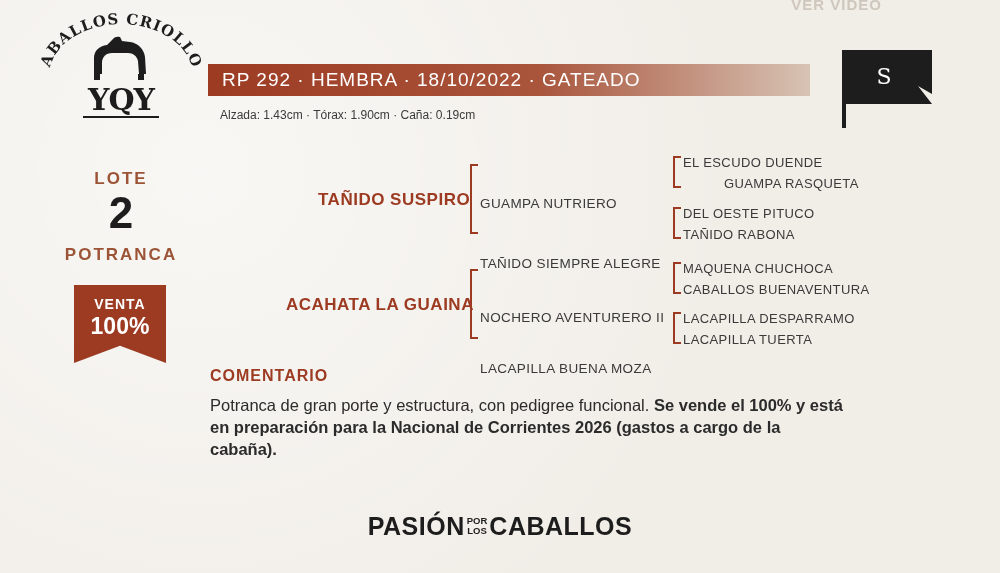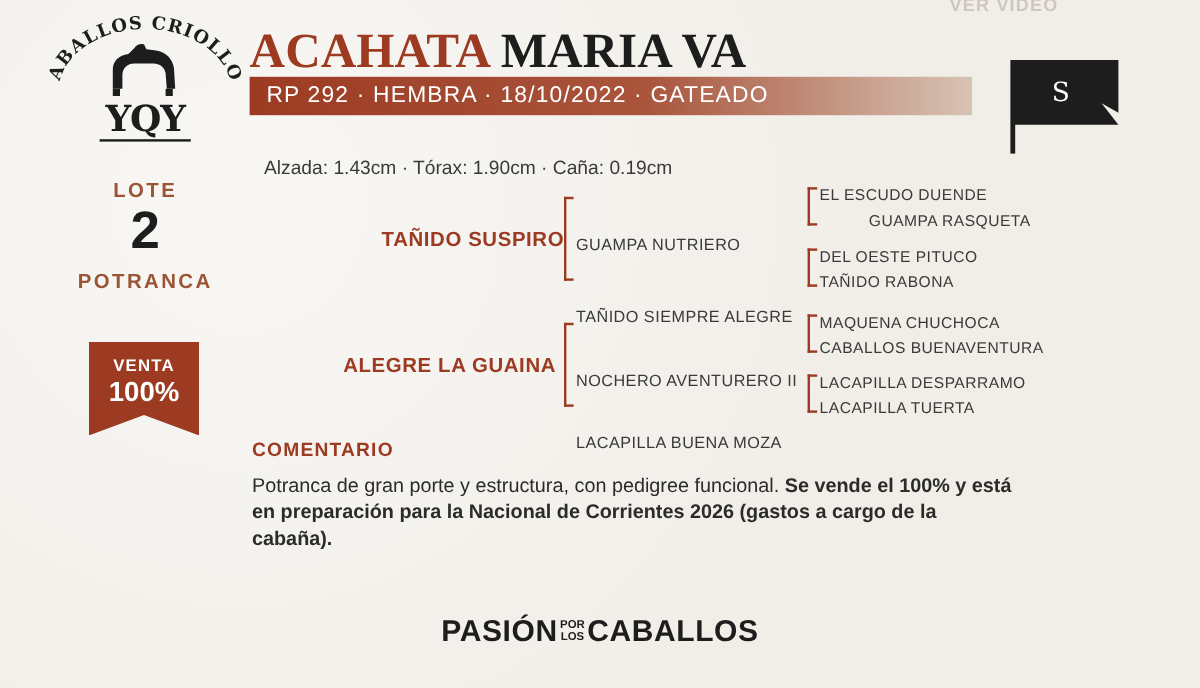--- a/index.html
+++ b/index.html
@@ -77,21 +77,21 @@
   .logo-underline {
     position: absolute;
     left: 42px;
     top: 108px;
     width: 76px;
     height: 2px;
     background: #1d1d1d;
   }
 
   .lote-label {
-    margin-top: 26px;
+    margin-top: 46px;
     font-size: 17px;
     letter-spacing: 2px;
     color: #9c5437;
     font-weight: bold;
   }
   .lote-number {
     font-size: 44px;
     font-weight: bold;
     color: #1d1d1d;
     line-height: 48px;
@@ -164,23 +164,22 @@
     font-size: 19px;
     letter-spacing: 1px;
     padding-left: 14px;
     font-weight: normal;
   }
 
   .measures {
     position: absolute;
     left: 220px;
     top: 108px;
-    font-size: 16px;
+    font-size: 12px;
     color: #3a3a3a;
-    margin-top: 24px;
   }
 
   
   .flag {
     position: absolute;
     left: 840px;
     top: 48px;
   }
 
   
@@ -298,40 +297,36 @@
     <div class="lote-label">LOTE</div>
     <div class="lote-number">2</div>
     <div class="lote-sex">POTRANCA</div>
   </div>
 
   <div class="venta-ribbon">
     <div class="v1">VENTA</div>
     <div class="v2">100%</div>
   </div>
 
-  <div class="title">
-    <span class="t-first">ACAHATA</span>
-    <span class="t-rest">MARIA VA</span>
-  </div>
 
   <div class="info-bar">
     <span>RP 292 · HEMBRA · 18/10/2022 · GATEADO</span>
   </div>
 
   <div class="measures">Alzada: 1.43cm · Tórax: 1.90cm · Caña: 0.19cm</div>
 
   <svg class="flag" width="100" height="82" viewBox="0 0 100 82">
     <path fill="#1d1d1d" d="M4,2 L92,2 L92,46 L78,38 L92,56 L4,56 Z"></path>
     <rect x="2" y="2" width="4" height="78" fill="#1d1d1d"></rect>
     <text x="44" y="36" font-family="DejaVu Serif, serif" font-size="22" fill="#ffffff" text-anchor="middle">S</text>
   </svg>
 
   <div class="pedigree">
     <div class="sire">TAÑIDO SUSPIRO</div>
-    <div class="dam">ALEGRE LA GUAINA</div>
+    <div class="dam">ACAHATA LA GUAINA</div>
 
     <div class="brk" style="left:262px; top:14px; height:66px;"></div>
     <div class="brk" style="left:262px; top:119px; height:66px;"></div>
 
     <div class="gp" style="left:272px; top:6px;">GUAMPA NUTRIERO</div>
     <div class="gp" style="left:272px; top:66px;">TAÑIDO SIEMPRE ALEGRE</div>
     <div class="gp" style="left:272px; top:120px;">NOCHERO AVENTURERO II</div>
     <div class="gp" style="left:272px; top:171px;">LACAPILLA BUENA MOZA</div>
 
     <div class="brk" style="left:465px; top:6px;   height:28px;"></div>

